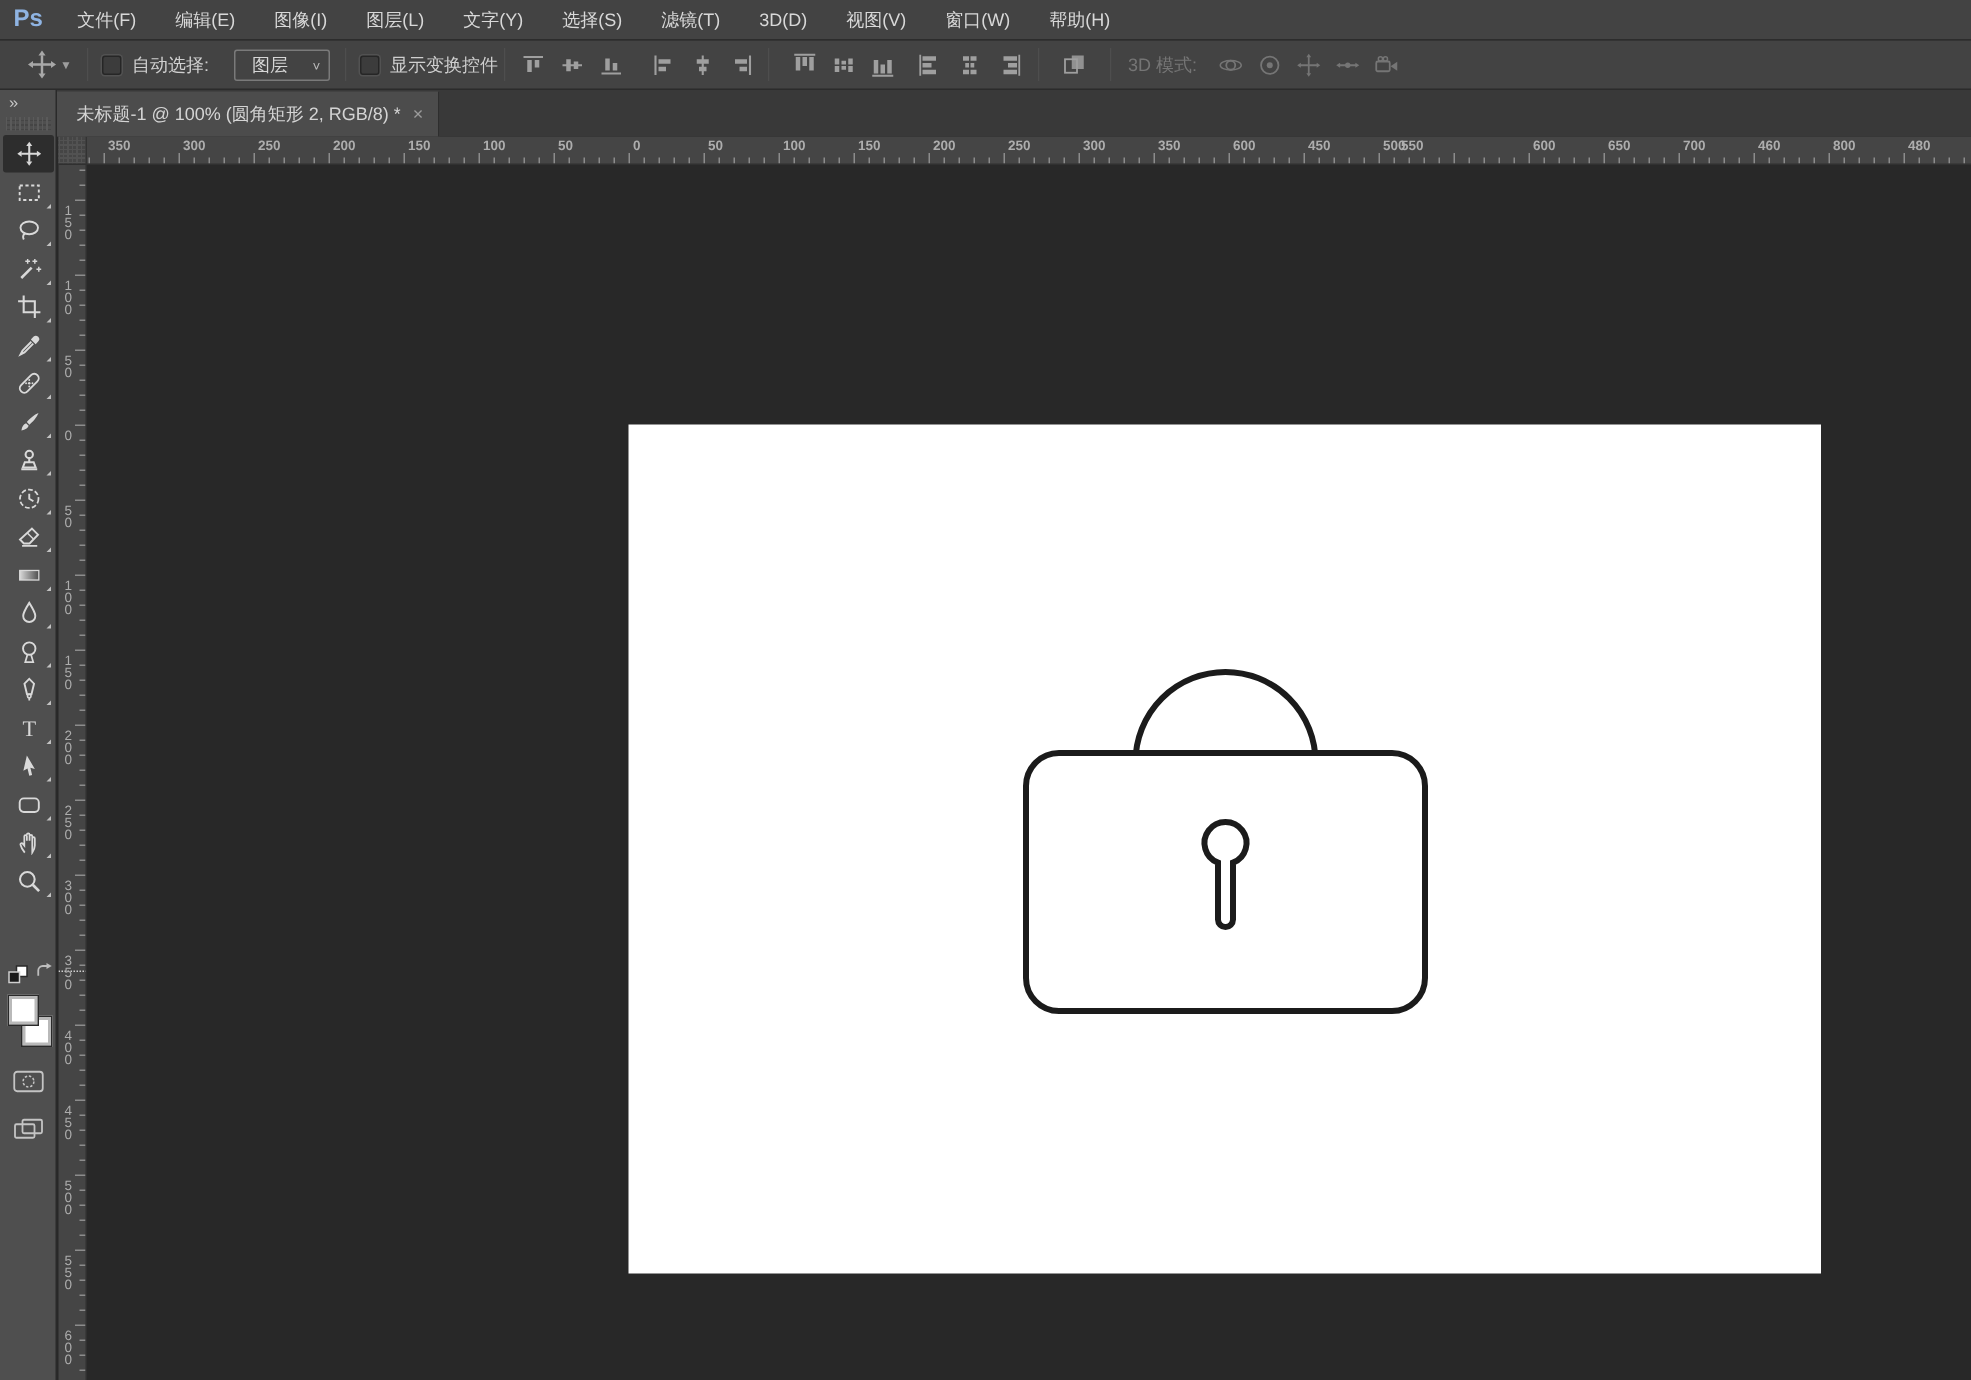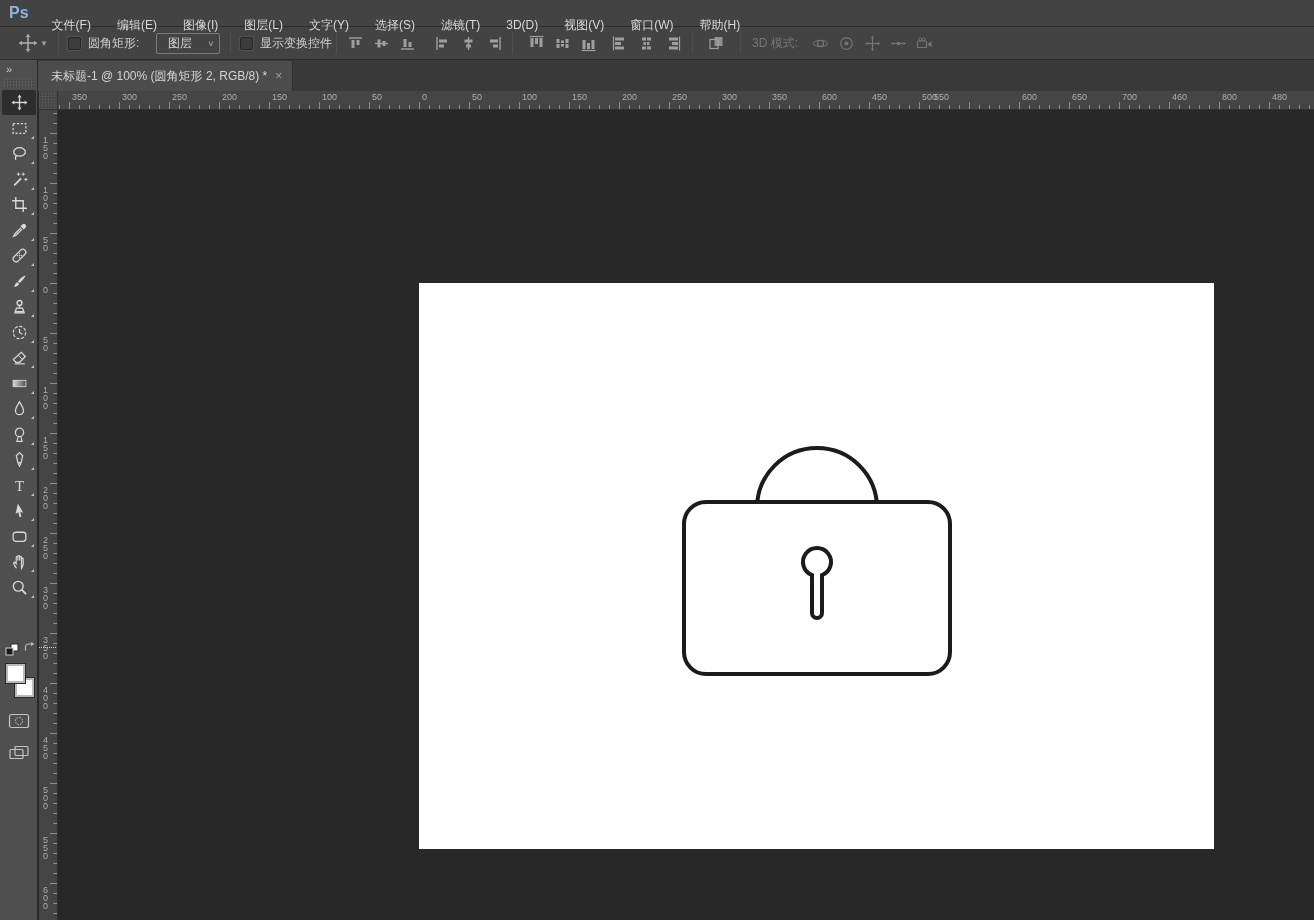--- a/index.html
+++ b/index.html
@@ -5,21 +5,21 @@
   * { margin:0; padding:0; box-sizing:border-box; }
   html,body { width:1314px; height:920px; overflow:hidden; background:#282828;
     font-family:"Liberation Sans","DejaVu Sans",sans-serif; }
   .abs { position:absolute; }
 
   
   #menubar { left:0; top:0; width:1314px; height:27px; background:#434343;
     border-bottom:1px solid #2c2c2c; display:flex; align-items:center; z-index:30; }
   #ps-logo { color:#8fb4e3; font-weight:bold; font-size:16px; padding:0 10px 0 9px;
     letter-spacing:0; }
-  .menu-item { color:#d8d8d8; font-size:12px; padding:12px 13px; height:27px;
+  .menu-item { color:#d8d8d8; font-size:12px; padding:0 13px; height:27px;
     line-height:27px; cursor:default; }
 
   
   #optionsbar { left:0; top:27px; width:1314px; height:33px; background:#434343;
     border-bottom:1px solid #2b2b2b; z-index:29; }
   #optionsbar .sep { position:absolute; top:5px; width:1px; height:22px; background:#383838;
     border-right:1px solid #4e4e4e; }
   .ob-icon { position:absolute; width:20px; height:20px; top:6px; color:#a8a8a8; }
   .ob-btn { position:absolute; width:24px; height:22px; top:5px; color:#9f9f9f;
     display:flex; align-items:center; justify-content:center; border-radius:2px; }
@@ -64,21 +64,21 @@
     border:1px solid #2a2a2a; box-shadow:inset 0 0 0 2px #b9b9b9; z-index:2; }
   #bg-swatch { position:absolute; left:14px; top:617px; width:21px; height:21px; background:#fff;
     border:1px solid #2a2a2a; box-shadow:inset 0 0 0 2px #b9b9b9; z-index:1; }
 
   
   #ruler-corner { left:39px; top:91px; width:19px; height:19px; background:#454545;
     border-right:1px solid #333; border-bottom:1px solid #303030; z-index:20;
     background-image:repeating-linear-gradient(0deg,#525252 0 1px,transparent 1px 3px),
       repeating-linear-gradient(90deg,#525252 0 1px,transparent 1px 3px); }
   #hruler { left:58px; top:91px; width:1256px; height:19px; background:#454545;
-    border-bottom:1px solid #303030; overflow:hidden; z-index:20; }
+    border-bottom:1px solid #303030; overflow:hidden; z-index:20;font-weight:bold; }
   #vruler { left:39px; top:110px; width:19px; height:810px; background:#454545;
     border-right:1px solid #303030; overflow:hidden; z-index:20; }
   .htick { position:absolute; bottom:0; width:1px; background:#8c8c8c; }
   .vtick { position:absolute; right:0; height:1px; background:#8c8c8c; }
   .hlab { position:absolute; top:1px; font-size:9px; color:#adadad; }
   .vlab { position:absolute; left:4px; font-size:9px; line-height:8px; color:#adadad;
     white-space:pre; text-align:center; }
   #vruler-pos { position:absolute; left:0; width:19px; border-top:1px dotted #cfcfcf; }
 
   
@@ -112,21 +112,21 @@
         <line x1="3" y1="8" x2="13" y2="8" stroke="currentColor" stroke-width="1.3"></line>
         <polygon points="8,0.5 6.1,3.2 9.9,3.2" fill="currentColor"></polygon>
         <polygon points="8,15.5 6.1,12.8 9.9,12.8" fill="currentColor"></polygon>
         <polygon points="0.5,8 3.2,6.1 3.2,9.9" fill="currentColor"></polygon>
         <polygon points="15.5,8 12.8,6.1 12.8,9.9" fill="currentColor"></polygon>
       </svg></span>
   <span class="ob-label" style="left:40px;color:#9d9d9d;font-size:8px">▼</span>
   <div class="sep" style="left:58px"></div>
 
   <span class="checkbox" style="left:68px"></span>
-  <span class="ob-label" style="left:88px">圆角矩形:</span>
+  <span class="ob-label" style="left:88px">自动选择:</span>
   <div id="auto-select-dropdown">
     <span class="dd-text">图层</span>
     <span class="dd-chev">˅</span>
   </div>
   <div class="sep" style="left:230px"></div>
 
   <span class="checkbox" style="left:240px"></span>
   <span class="ob-label" style="left:260px">显示变换控件</span>
   <div class="sep" style="left:336px"></div>
 

